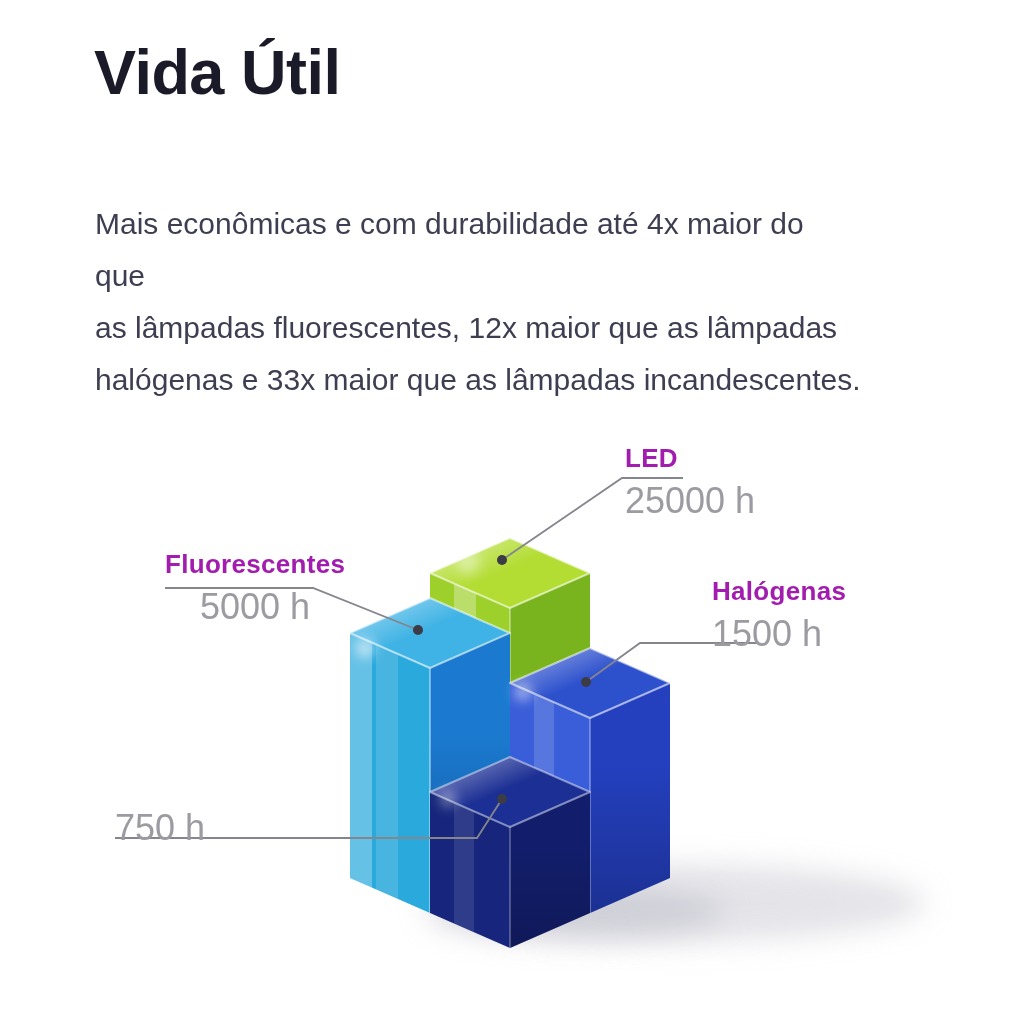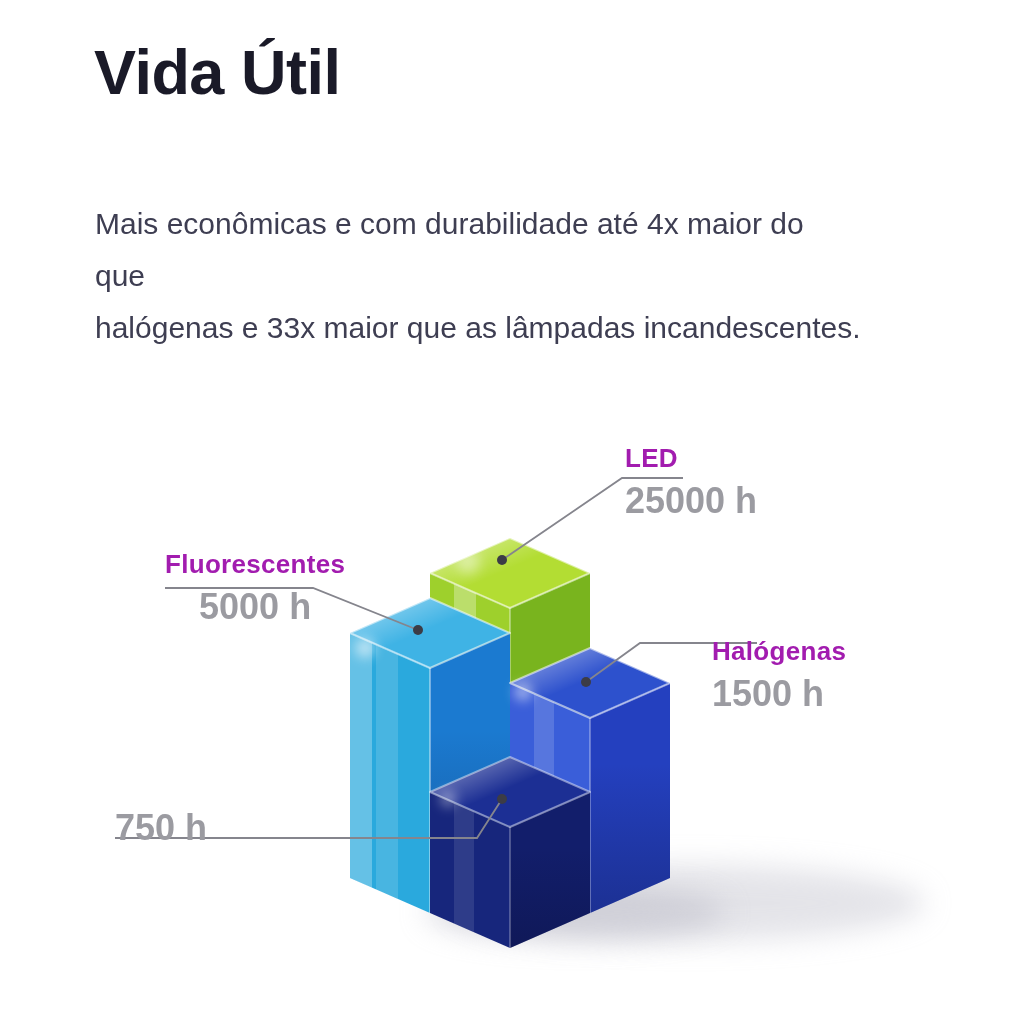--- a/index.html
+++ b/index.html
@@ -45,39 +45,40 @@
   .callout { position: absolute; }
   .callout .cat {
     font-size: 26px;
     font-weight: 600;
     letter-spacing: 0.3px;
     color: #a21caf;
     line-height: 30px;
   }
   .callout .val {
     font-size: 36px;
-    font-weight: 700;
+    font-weight: 400;
     color: #9b9ba1;
     line-height: 40px;
     margin-top: 8px;
   }
   .co-led   { left: 625px; top: 443px; }
   .co-fluor { left: 165px; top: 549px; text-align: center; }
-  .co-halo  { left: 712px; top: 636px; }
+  .co-halo  { left: 712px; top: 576px; }
   .co-incan { left: 115px; top: 800px; }
 </style>
 </head>
 <body>
 
 <div class="page">
 
   <h1 class="title">Vida Útil</h1>
 
   <div class="intro">
     <div>Mais econômicas e com durabilidade até 4x maior do que</div>
+    <div>as lâmpadas fluorescentes, 12x maior que as lâmpadas</div>
     <div>halógenas e 33x maior que as lâmpadas incandescentes.</div>
   </div>
 
   <svg class="chart-svg" viewBox="0 0 1024 1024" aria-hidden="true">
     <defs>
       <filter id="softBlur" x="-60%" y="-60%" width="220%" height="220%">
         <feGaussianBlur stdDeviation="14"></feGaussianBlur>
       </filter>
       <filter id="glintBlur" x="-120%" y="-120%" width="340%" height="340%">
         <feGaussianBlur stdDeviation="6"></feGaussianBlur>

